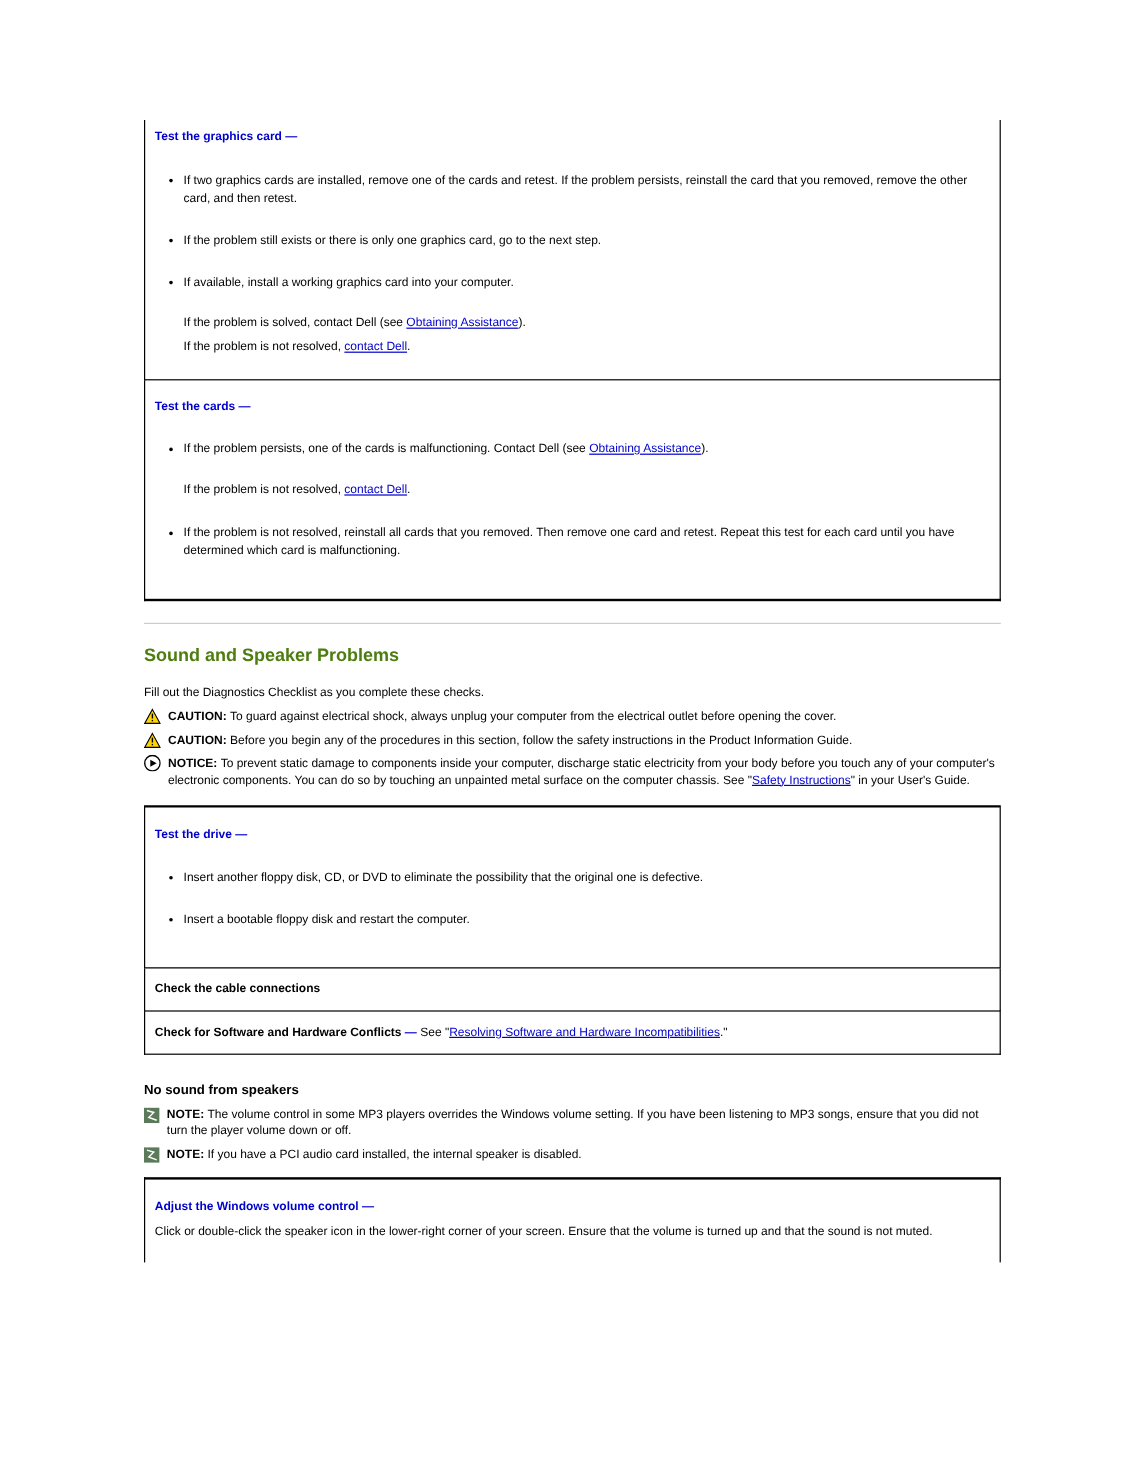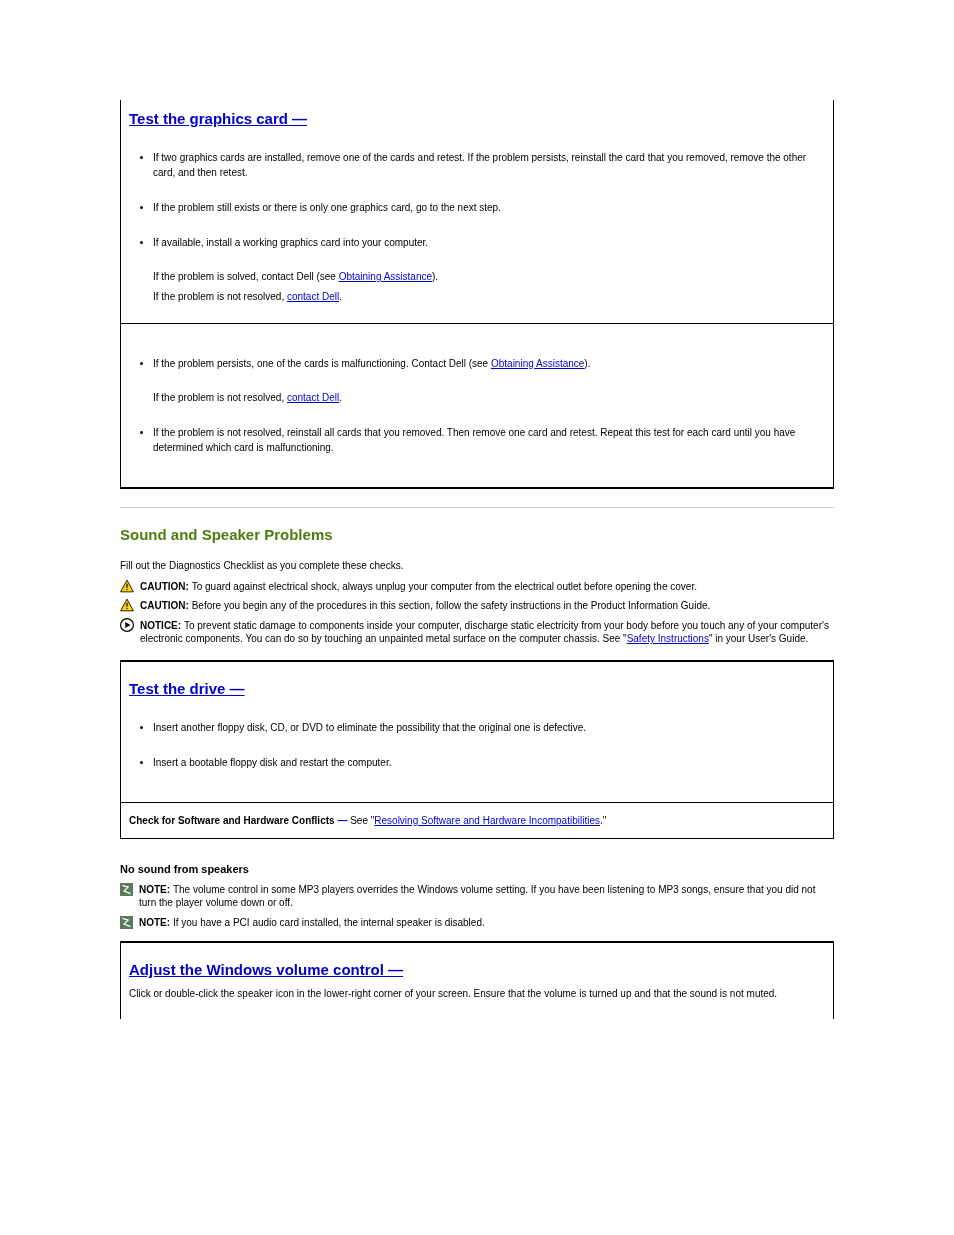--- a/index.html
+++ b/index.html
@@ -16,21 +16,21 @@
     padding: 0 120px 60px 120px;
   }
   .cell-block {
     border: 1px solid #000;
     padding: 12px 8px 12px 8px;
     margin: 0;
   }
   .cell-block + .cell-block { border-top: none; }
   .heavy-top { border-top: 2px solid #000; }
   .heavy-bottom { border-bottom: 2px solid #000; }
-  .lead { color: #0000cc; font-weight: bold; font-size: 15px; text-decoration: underline; }
+  .lead { color: #0000cc; font-weight: bold; font-size: 10px; }
   .dash { color: #0000cc; font-weight: bold; }
   .link { color: #0000cc; text-decoration: underline; }
   ul.tight { margin: 3px 0 0 0; padding-left: 24px; }
   ul.tight li { margin: 20px 0; line-height: 1.5; }
   hr.sep { border: none; border-top: 1px solid #ccc; margin: 18px 0 14px 0; }
   h2.section { font-size: 15px; font-weight: bold; margin: 18px 0 16px 0; color: #4d7c0f; }
   h3.subsection { font-size: 11px; font-weight: bold; margin: 24px 0 8px 0; }
   .alert-row { display: flex; align-items: flex-start; gap: 6px; margin: 2px 0 6px 0; line-height: 1.35; }
   .alert-row .text { flex: 1; }
   .alert-row b { font-weight: bold; }
@@ -56,20 +56,21 @@
     </ul>
     <div class="para" style="padding-left:24px;">
       <span>If the problem is solved, contact Dell (see </span><a href="#" class="link">Obtaining Assistance</a><span>).</span>
     </div>
     <div class="para" style="padding-left:24px;">
       <span>If the problem is not resolved, </span><a href="#" class="link">contact Dell</a><span>.</span>
     </div>
   </div>
 
   <div class="cell-block heavy-top heavy-bottom">
+    <div class="para"><span class="lead">Test the cards  —</span></div>
     <ul class="tight">
       <li>
         <span>If the problem persists, one of the cards is malfunctioning. Contact Dell (see </span><a href="#" class="link">Obtaining Assistance</a><span>).</span>
       </li>
     </ul>
     <div class="para" style="padding-left:24px;">
       <span>If the problem is not resolved, </span><a href="#" class="link">contact Dell</a><span>.</span>
     </div>
     <ul class="tight">
       <li>If the problem is not resolved, reinstall all cards that you removed. Then remove one card and retest. Repeat this test for each card until you have determined which card is malfunctioning.</li>
@@ -110,20 +111,23 @@
 
   <div style="height:8px;"></div>
   <div class="cell-block heavy-top">
     <div class="para"><span class="lead">Test the drive  —</span></div>
     <ul class="tight">
       <li>Insert another floppy disk, CD, or DVD to eliminate the possibility that the original one is defective.</li>
       <li>Insert a bootable floppy disk and restart the computer.</li>
     </ul>
   </div>
   <div class="cell-block heavy-top">
+    <b>Check the cable connections</b>
+  </div>
+  <div class="cell-block heavy-top">
     <b>Check for Software and Hardware Conflicts </b><span class="dash">—</span><span> See "</span><a href="#" class="link">Resolving Software and Hardware Incompatibilities</a><span>."</span>
   </div>
 
   <h3 class="subsection">No sound from speakers</h3>
 
   <div class="alert-row">
     <span class="note-icon-box">
       <svg viewBox="0 0 16 16">
         <rect x="0" y="0" width="16" height="16" fill="#5a7a5a"></rect>
         <path d="M3 3 L10 5 L5 10 L13 13" stroke="#fff" stroke-width="1.5" fill="none"></path>

